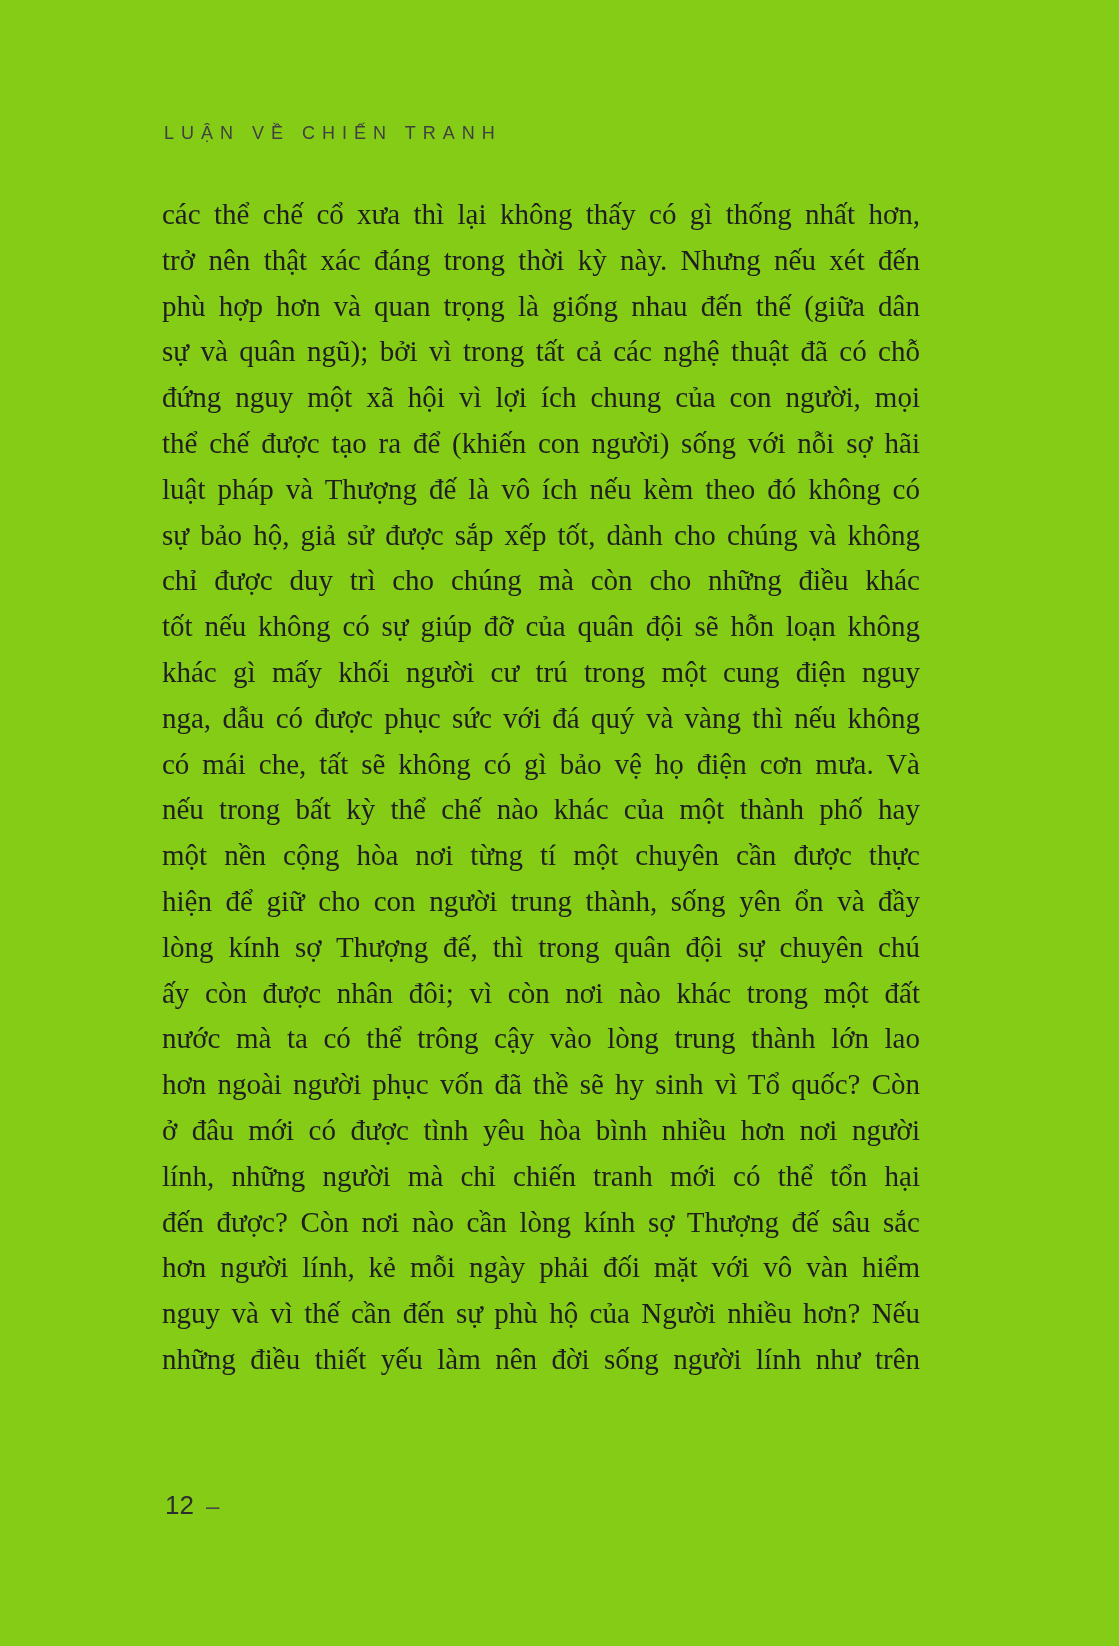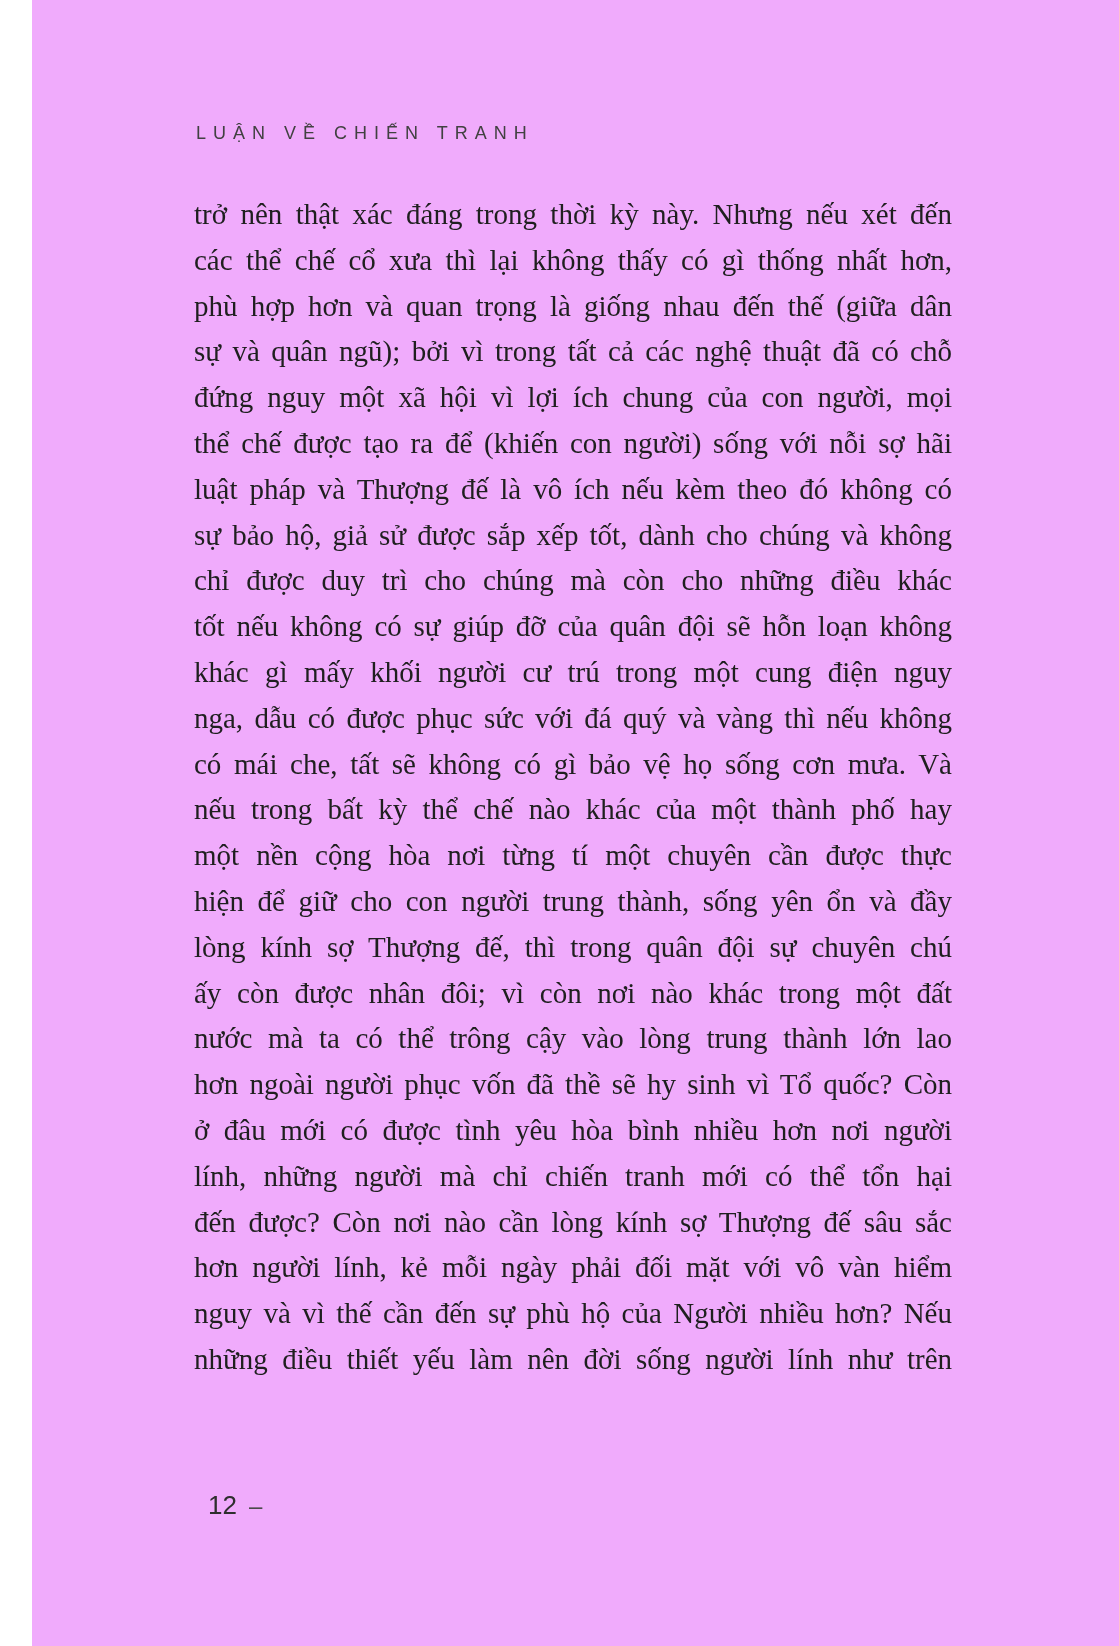--- a/index.html
+++ b/index.html
@@ -7,22 +7,21 @@
     width: 1119px;
     height: 1646px;
     background: #ffffff;
     position: relative;
     overflow: hidden;
     font-family: "Liberation Serif", "DejaVu Serif", serif;
   }
   .page {
     position: absolute;
     inset: 0;
-    background: #f0abfc;
-    margin-left: 32px;
+    background: #84cc16;
   }
   .running-head {
     position: absolute;
     left: 164px;
     top: 123px;
     font-family: "Liberation Sans", sans-serif;
     font-size: 18px;
     font-weight: 400;
     letter-spacing: 7px;
     color: #414141;
@@ -40,21 +39,21 @@
     line-height: 45.8px;
     height: 45.8px;
     text-align: justify;
     text-align-last: justify;
     -moz-text-align-last: justify;
     white-space: nowrap;
     overflow: visible;
   }
   .page-footer {
     position: absolute;
-    left: 176px;
+    left: 165px;
     top: 1490px;
     font-family: "Liberation Sans", sans-serif;
     font-size: 26px;
     color: #2e2e2e;
     display: flex;
     align-items: center;
   }
   .page-footer .dash {
     margin-left: 12px;
     color: #4a4a4a;
@@ -62,33 +61,33 @@
   }
 </style>
 </head>
 <body>
 
 <div class="page">
 
   <div class="running-head">LUẬN VỀ CHIẾN TRANH</div>
 
   <div class="body-text">
+      <div class="line">các thể chế cổ xưa thì lại không thấy có gì thống nhất hơn,</div>
       <div class="line">trở nên thật xác đáng trong thời kỳ này. Nhưng nếu xét đến</div>
-      <div class="line">các thể chế cổ xưa thì lại không thấy có gì thống nhất hơn,</div>
       <div class="line">phù hợp hơn và quan trọng là giống nhau đến thế (giữa dân</div>
       <div class="line">sự và quân ngũ); bởi vì trong tất cả các nghệ thuật đã có chỗ</div>
       <div class="line">đứng nguy một xã hội vì lợi ích chung của con người, mọi</div>
       <div class="line">thể chế được tạo ra để (khiến con người) sống với nỗi sợ hãi</div>
       <div class="line">luật pháp và Thượng đế là vô ích nếu kèm theo đó không có</div>
       <div class="line">sự bảo hộ, giả sử được sắp xếp tốt, dành cho chúng và không</div>
       <div class="line">chỉ được duy trì cho chúng mà còn cho những điều khác</div>
       <div class="line">tốt nếu không có sự giúp đỡ của quân đội sẽ hỗn loạn không</div>
       <div class="line">khác gì mấy khối người cư trú trong một cung điện nguy</div>
       <div class="line">nga, dẫu có được phục sức với đá quý và vàng thì nếu không</div>
-      <div class="line">có mái che, tất sẽ không có gì bảo vệ họ sống cơn mưa. Và</div>
+      <div class="line">có mái che, tất sẽ không có gì bảo vệ họ điện cơn mưa. Và</div>
       <div class="line">nếu trong bất kỳ thể chế nào khác của một thành phố hay</div>
       <div class="line">một nền cộng hòa nơi từng tí một chuyên cần được thực</div>
       <div class="line">hiện để giữ cho con người trung thành, sống yên ổn và đầy</div>
       <div class="line">lòng kính sợ Thượng đế, thì trong quân đội sự chuyên chú</div>
       <div class="line">ấy còn được nhân đôi; vì còn nơi nào khác trong một đất</div>
       <div class="line">nước mà ta có thể trông cậy vào lòng trung thành lớn lao</div>
       <div class="line">hơn ngoài người phục vốn đã thề sẽ hy sinh vì Tổ quốc? Còn</div>
       <div class="line">ở đâu mới có được tình yêu hòa bình nhiều hơn nơi người</div>
       <div class="line">lính, những người mà chỉ chiến tranh mới có thể tổn hại</div>
       <div class="line">đến được? Còn nơi nào cần lòng kính sợ Thượng đế sâu sắc</div>

